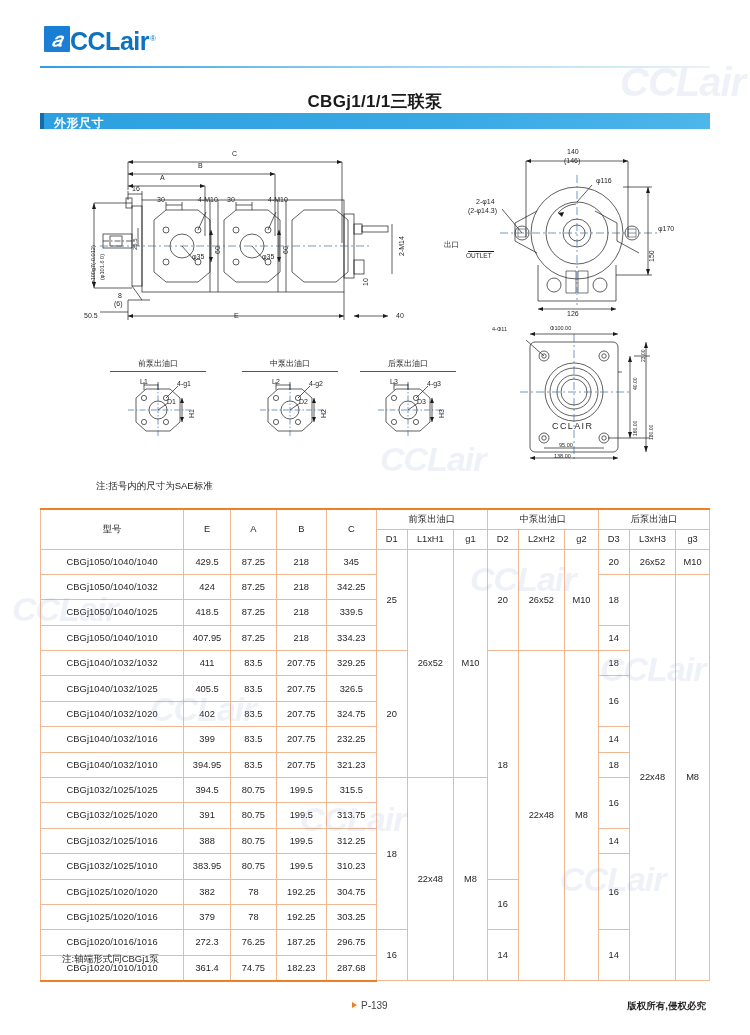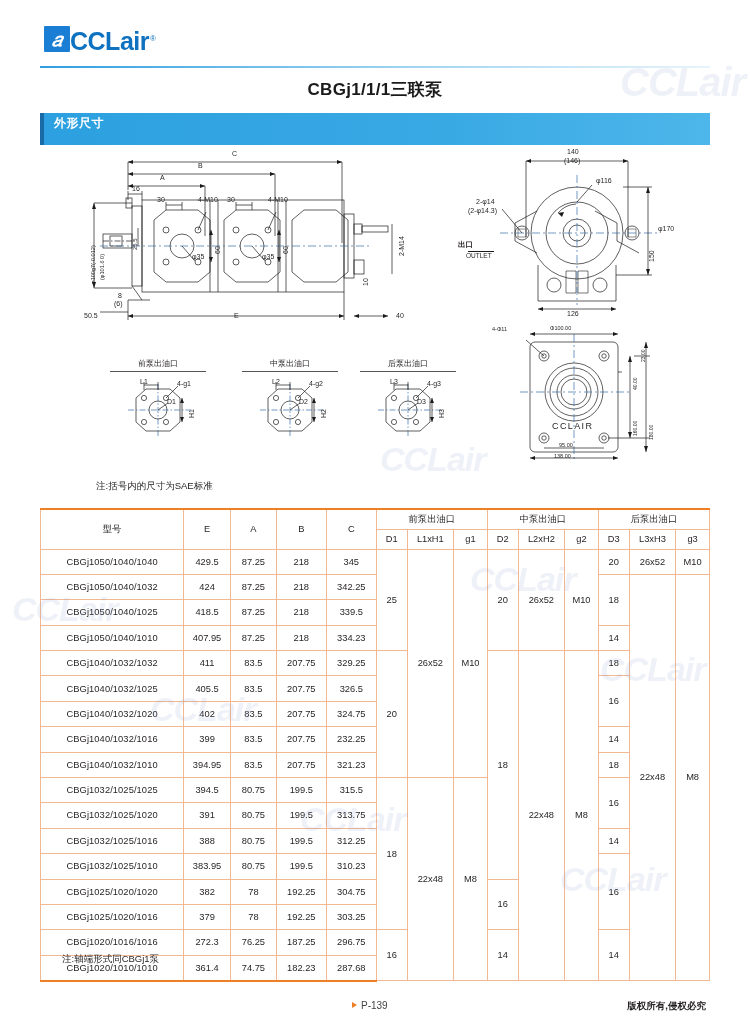--- a/index.html
+++ b/index.html
@@ -43,28 +43,28 @@
     font-size: 13.5px; font-weight: bold; color: #e8720c;
     letter-spacing: 0.5px;
   }
   .header-rule {
     position: absolute; left: 40px; top: 66px; width: 670px; height: 2px;
     background: linear-gradient(to right, #2f9fe0 0%, #9fd4f0 55%, #e8f4fb 100%);
   }
 
   
   #page-title {
-    position: absolute; left: 0; top: 78px; width: 750px;
+    position: absolute; left: 0; top: 90px; width: 750px;
     text-align: center; font-size: 17px; font-weight: bold;
     color: #1a1a1a; letter-spacing: 0.3px;
   }
 
   
   #section-bar {
-    position: absolute; left: 40px; top: 113px; width: 670px; height: 32px;
+    position: absolute; left: 40px; top: 113px; width: 670px; height: 16px;
     background: linear-gradient(to right, #2ca0e0 0%, #39a9e4 60%, #4db6ea 100%);
     border-left: 4px solid #1b6aa8;
   }
   #section-bar .lbl {
     color: #ffffff; font-size: 12px; font-weight: bold;
     line-height: 20px; padding-left: 10px; letter-spacing: 0.5px;
   }
 
   
   #drawing-area {
@@ -343,21 +343,21 @@
   </svg>
 
   <div class="dlabel" style="left:527px; top:8px;">140</div>
   <div class="dlabel" style="left:524px; top:17px;">(146)</div>
   <div class="dlabel" style="left:556px; top:37px;">φ116</div>
   <div class="dlabel" style="left:618px; top:85px;">φ170</div>
   <div class="dlabel vert" style="left:608px; top:122px; transform:rotate(-90deg);">150</div>
   <div class="dlabel" style="left:527px; top:170px;">126</div>
   <div class="dlabel" style="left:436px; top:58px;">2-φ14</div>
   <div class="dlabel" style="left:428px; top:67px;">(2-φ14.3)</div>
-  <div class="dlabel cn" style="left:418px; top:100px; font-weight:bold;">出口</div>
+  <div class="dlabel cn" style="left:404px; top:100px; font-weight:normal;">出口</div>
   <div style="position:absolute; left:428px; top:111px; width:26px; height:1px; background:#1b1b1b;"></div>
   <div class="dlabel" style="left:426px; top:112px; font-size:6.5px;">OUTLET</div>
 
   <svg class="dwg" style="left:450px; top:180px;" width="220" height="145" viewBox="0 0 220 145">
     <g stroke="#1b1b1b" fill="none" stroke-width="0.7">
 
       <rect x="40" y="22" width="88" height="110" rx="5"></rect>
       <circle cx="84" cy="72" r="29"></circle>
       <circle cx="84" cy="72" r="24"></circle>
       <circle cx="84" cy="72" r="17"></circle>

